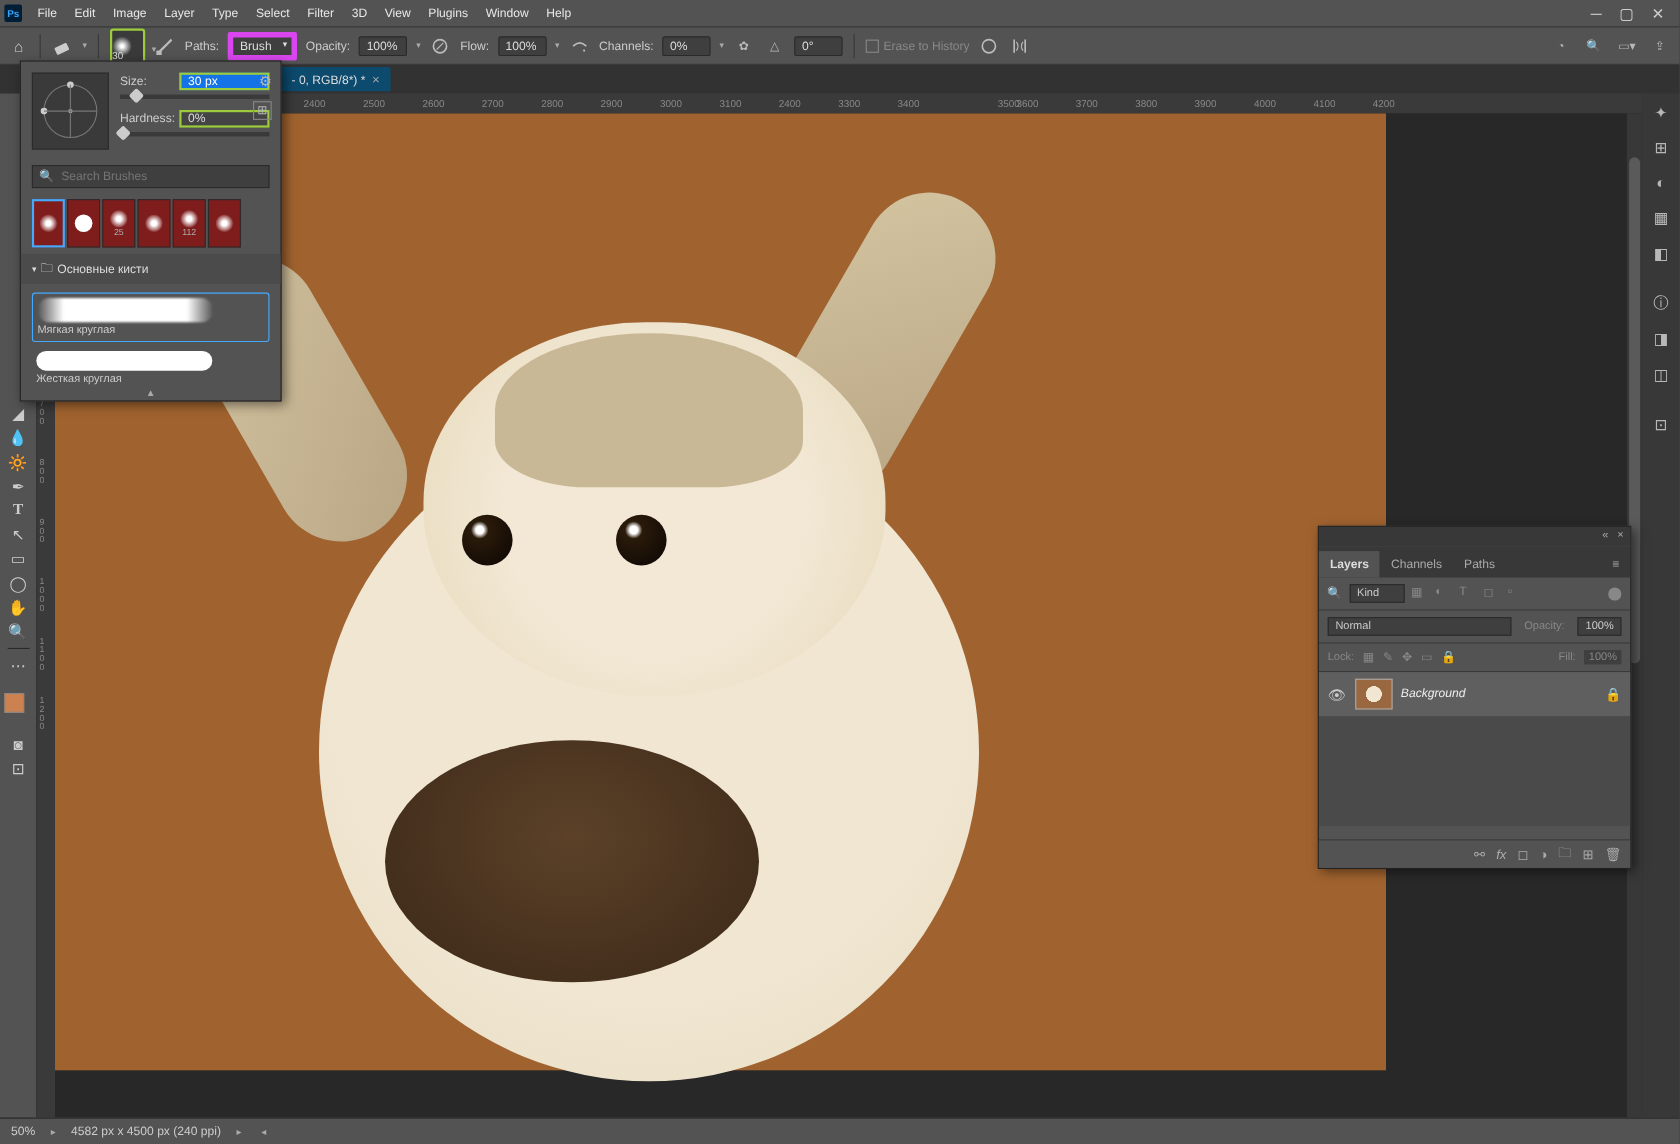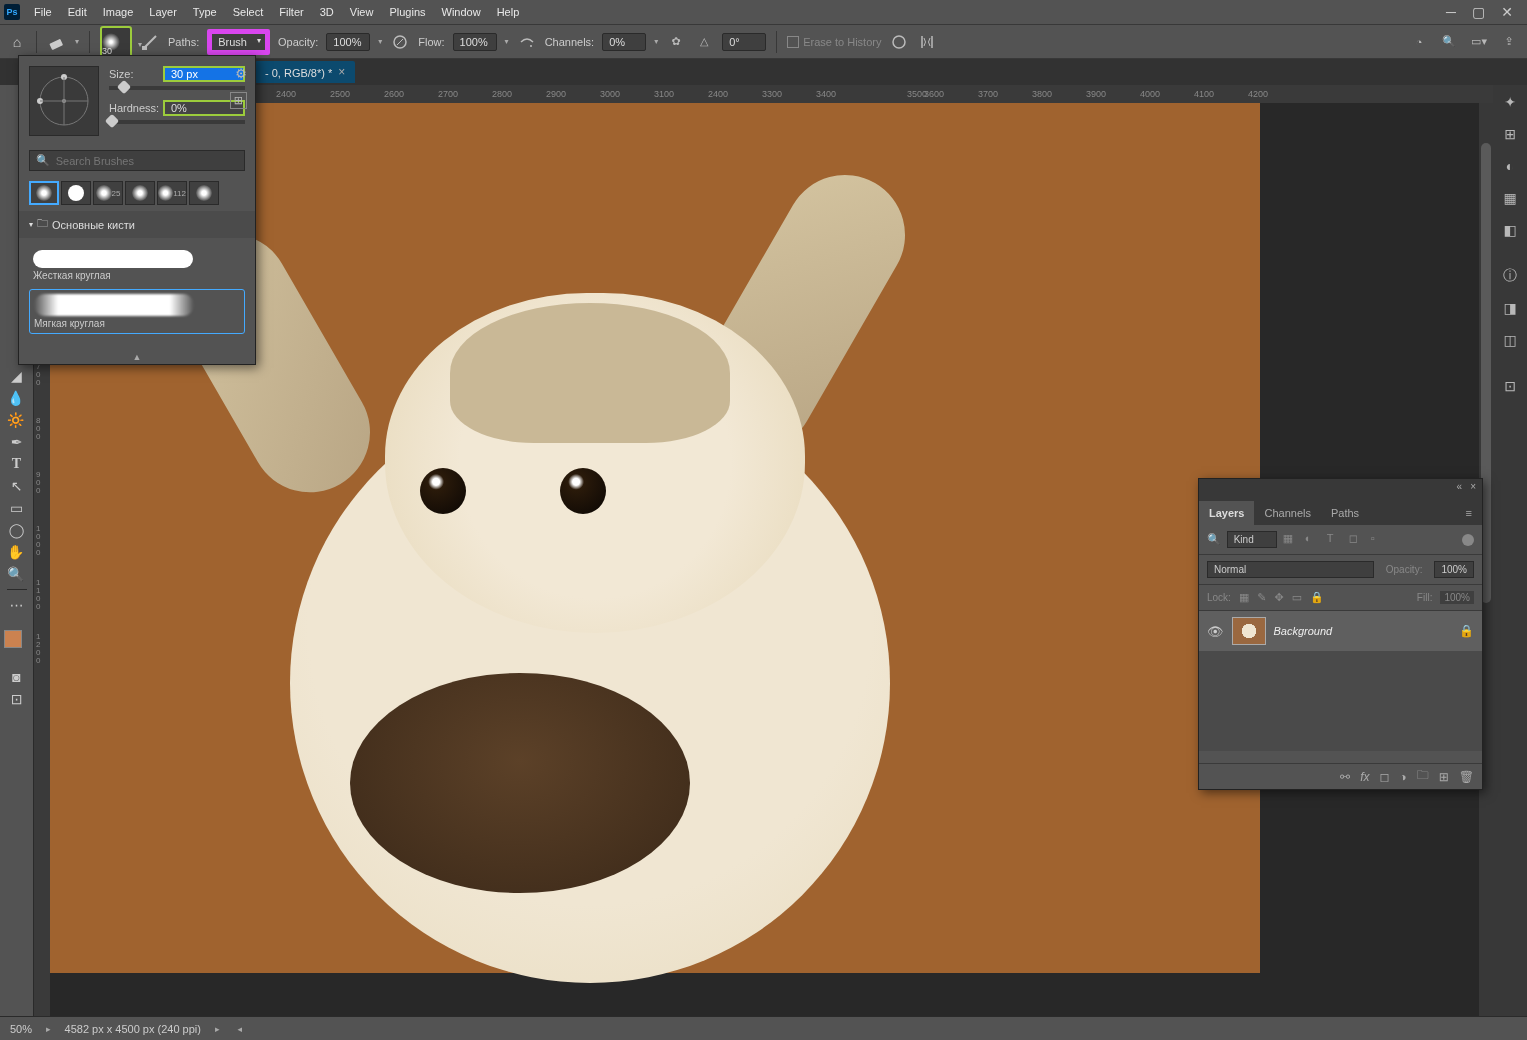--- a/index.html
+++ b/index.html
@@ -69,21 +69,21 @@
 .bp-input{flex:1;background:#444;border:1px solid #2a2a2a;color:#ddd;padding:0 6px;font-size:11px}
 .bp-input.hl{border:2.5px solid #9ccc3c}
 .bp-input.sel{background:#1473e6;color:#fff}
 .bp-slider{height:4px;background:#3a3a3a;position:relative;margin:4px 0 10px}
 .bp-slider .thumb{position:absolute;top:-4px;width:10px;height:10px;background:#ccc;border-radius:2px;transform:rotate(45deg)}
 .bp-gear{position:absolute;top:10px;right:8px;color:#b8b8b8;font-size:13px}
 .bp-plus{position:absolute;top:36px;right:8px;color:#b8b8b8;font-size:11px;border:1px solid #888;padding:1px 3px}
 .bp-search{margin:4px 10px;display:flex;align-items:center;gap:6px;background:#3f3f3f;border:1px solid #2a2a2a;padding:3px 6px}
 .bp-search input{background:transparent;border:none;color:#ccc;font-size:11px;flex:1;outline:none}
 .bp-recent{display:flex;gap:2px;padding:6px 10px}
-.bp-recent .br{width:30px;height:24px;background:#404040;border:1px solid #2a2a2a;display:flex;flex-direction:row;align-items:center;justify-content:center;font-size:8px;color:#aaa}
+.bp-recent .br{width:30px;height:44px;background:#7f1d1d;border:1px solid #2a2a2a;display:flex;flex-direction:column;align-items:center;justify-content:center;font-size:8px;color:#aaa}
 .bp-recent .br .d{width:16px;height:16px;background:radial-gradient(circle,#fff 20%,transparent 75%);border-radius:50%}
 .bp-recent .br.sel{border:2px solid #44aaff}
 .bp-recent .br.hard .d{background:#fff;border-radius:50%}
 .bp-folder{padding:4px 10px;font-size:11px;color:#ddd;display:flex;align-items:center;gap:4px;background:#4b4b4b}
 .bp-folder .chev{font-size:8px}
 .bp-list{padding:4px 10px}
 .bp-brush-item{margin:4px 0;padding:4px;position:relative}
 .bp-brush-item.hl{border:2.5px solid #9ccc3c;border-radius:3px}
 .bp-brush-item.sel{border:1px solid #44aaff}
 .bp-stroke{width:160px;height:22px;background:linear-gradient(90deg,transparent,#fff 15%,#fff 85%,transparent);border-radius:12px;filter:blur(1px);margin-bottom:2px}
@@ -367,27 +367,27 @@
     <div class="br">
         <div class="d"></div>
       </div>
   </div>
   <div class="bp-folder">
     <span class="chev">▾</span>
     <span>🗀</span>
     <span>Основные кисти</span>
   </div>
   <div class="bp-list">
+    <div class="bp-brush-item hl sel">
+      <div class="bp-stroke"></div>
+      <div class="name">Мягкая круглая</div>
+    </div>
     <div class="bp-brush-item">
       <div class="bp-stroke hard"></div>
       <div class="name">Жесткая круглая</div>
-    </div>
-    <div class="bp-brush-item hl sel">
-      <div class="bp-stroke"></div>
-      <div class="name">Мягкая круглая</div>
     </div>
   </div>
   <span class="bp-resize">▲</span>
 </div>
 
 <div class="layers-panel">
   <div class="lp-head">
     <span>«</span>
     <span>×</span>
   </div>

